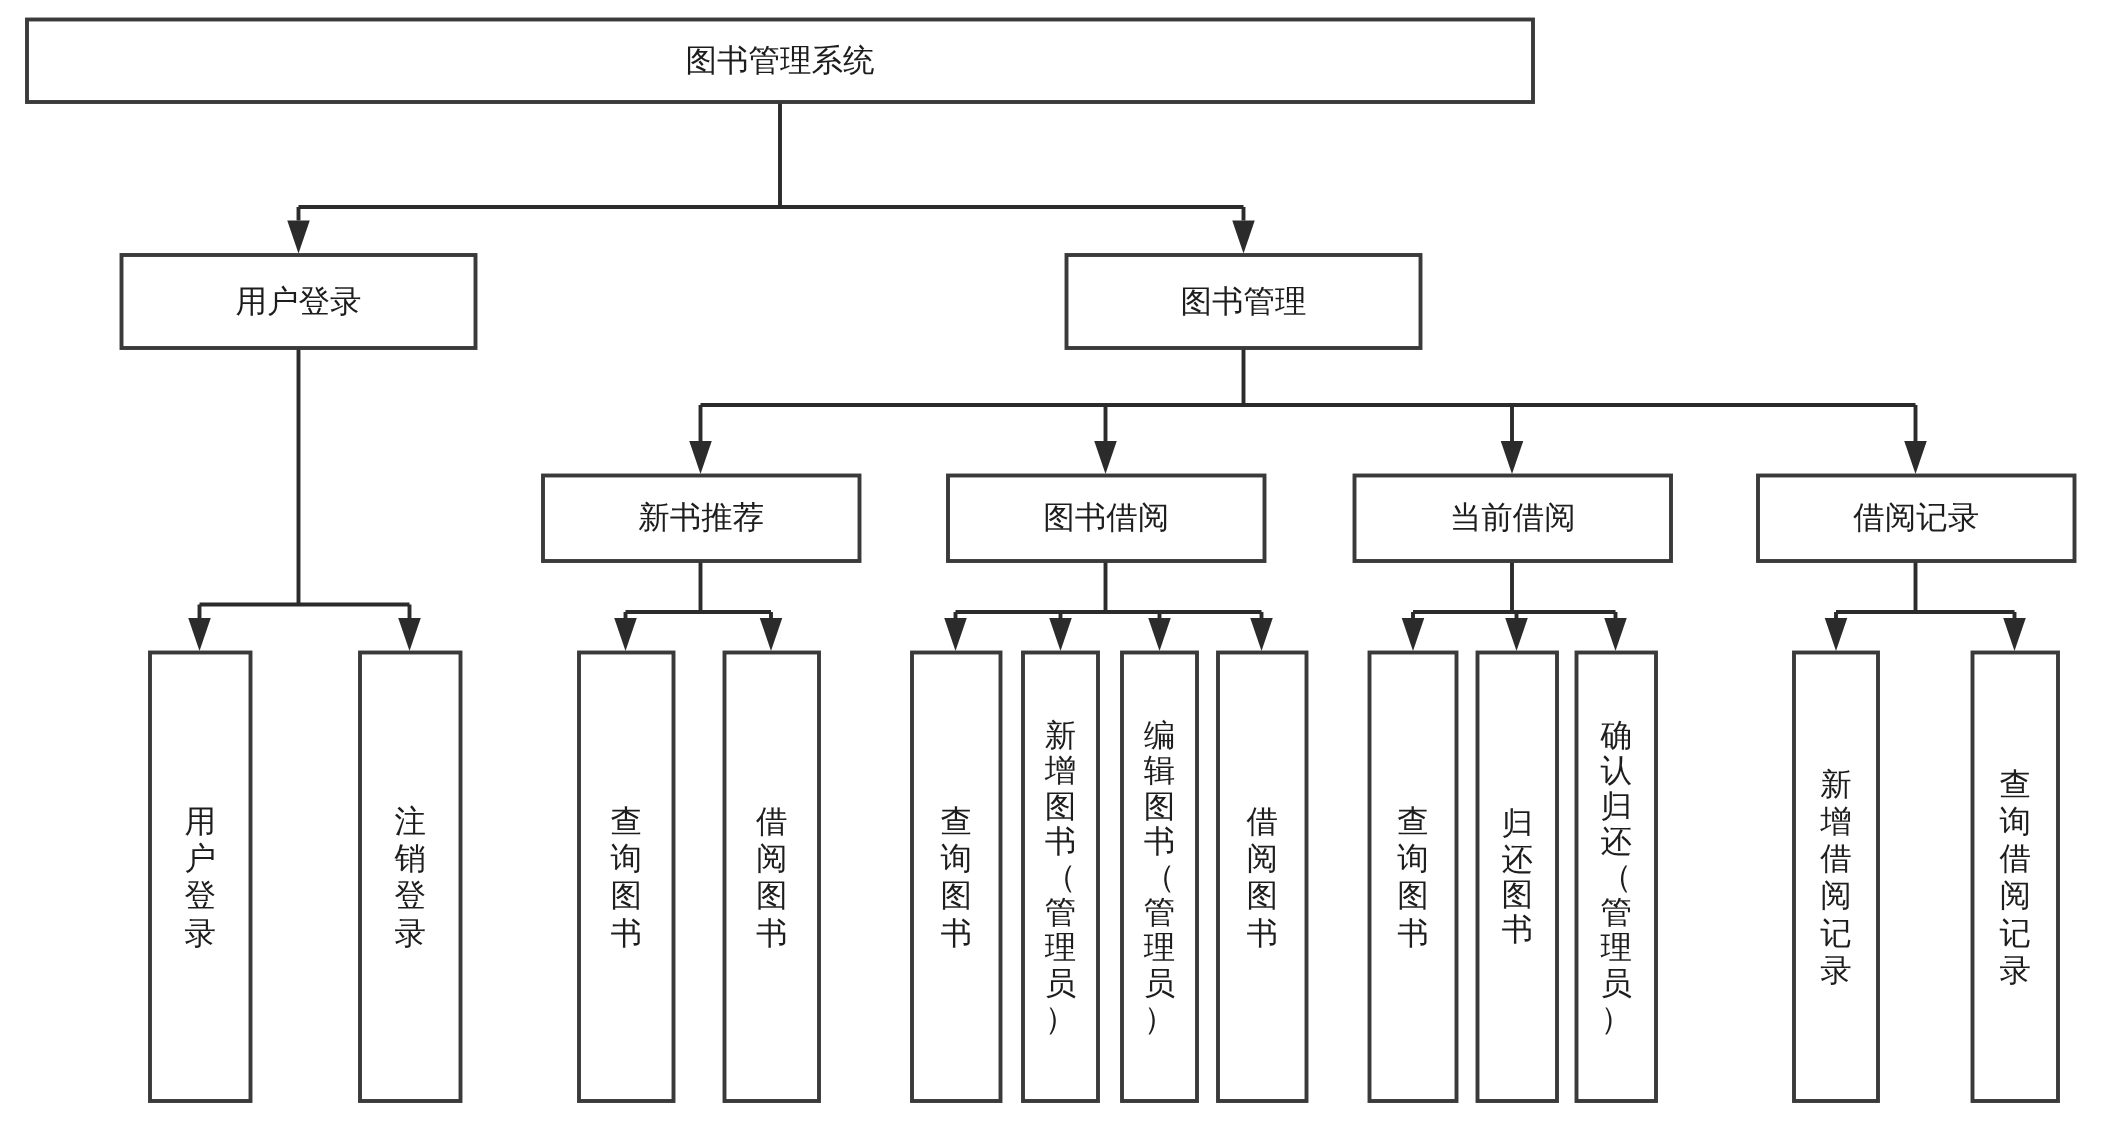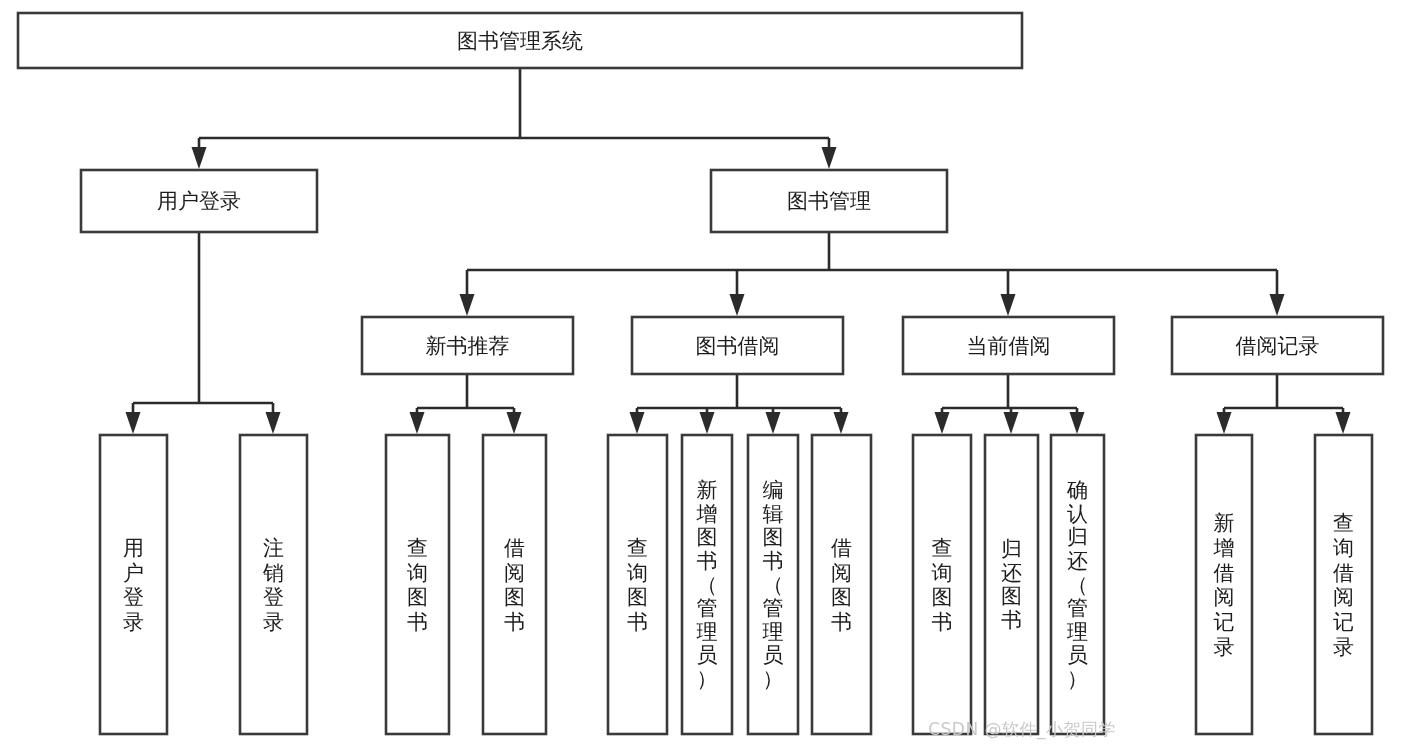--- a/index.html
+++ b/index.html
@@ -222,15 +222,14 @@
           <rect class="node-box" x="1196" y="435" width="56" height="299"></rect>
           <text class="node-label-vertical" x="1224" y="529.984" font-size="21"><tspan x="1224" dy="0">新</tspan><tspan x="1224" dy="24.779999999999998">增</tspan><tspan x="1224" dy="24.779999999999998">借</tspan><tspan x="1224" dy="24.779999999999998">阅</tspan><tspan x="1224" dy="24.779999999999998">记</tspan><tspan x="1224" dy="24.779999999999998">录</tspan></text>
         </g>
         <g>
           <rect class="node-box" x="1315" y="435" width="57" height="299"></rect>
           <text class="node-label-vertical" x="1343.5" y="529.984" font-size="21"><tspan x="1343.5" dy="0">查</tspan><tspan x="1343.5" dy="24.779999999999998">询</tspan><tspan x="1343.5" dy="24.779999999999998">借</tspan><tspan x="1343.5" dy="24.779999999999998">阅</tspan><tspan x="1343.5" dy="24.779999999999998">记</tspan><tspan x="1343.5" dy="24.779999999999998">录</tspan></text>
         </g>
       </g>
   </svg>
 
-  <div class="watermark">CSDN @软件_小贺同学</div>
 
 </div>
 
 </body></html>

